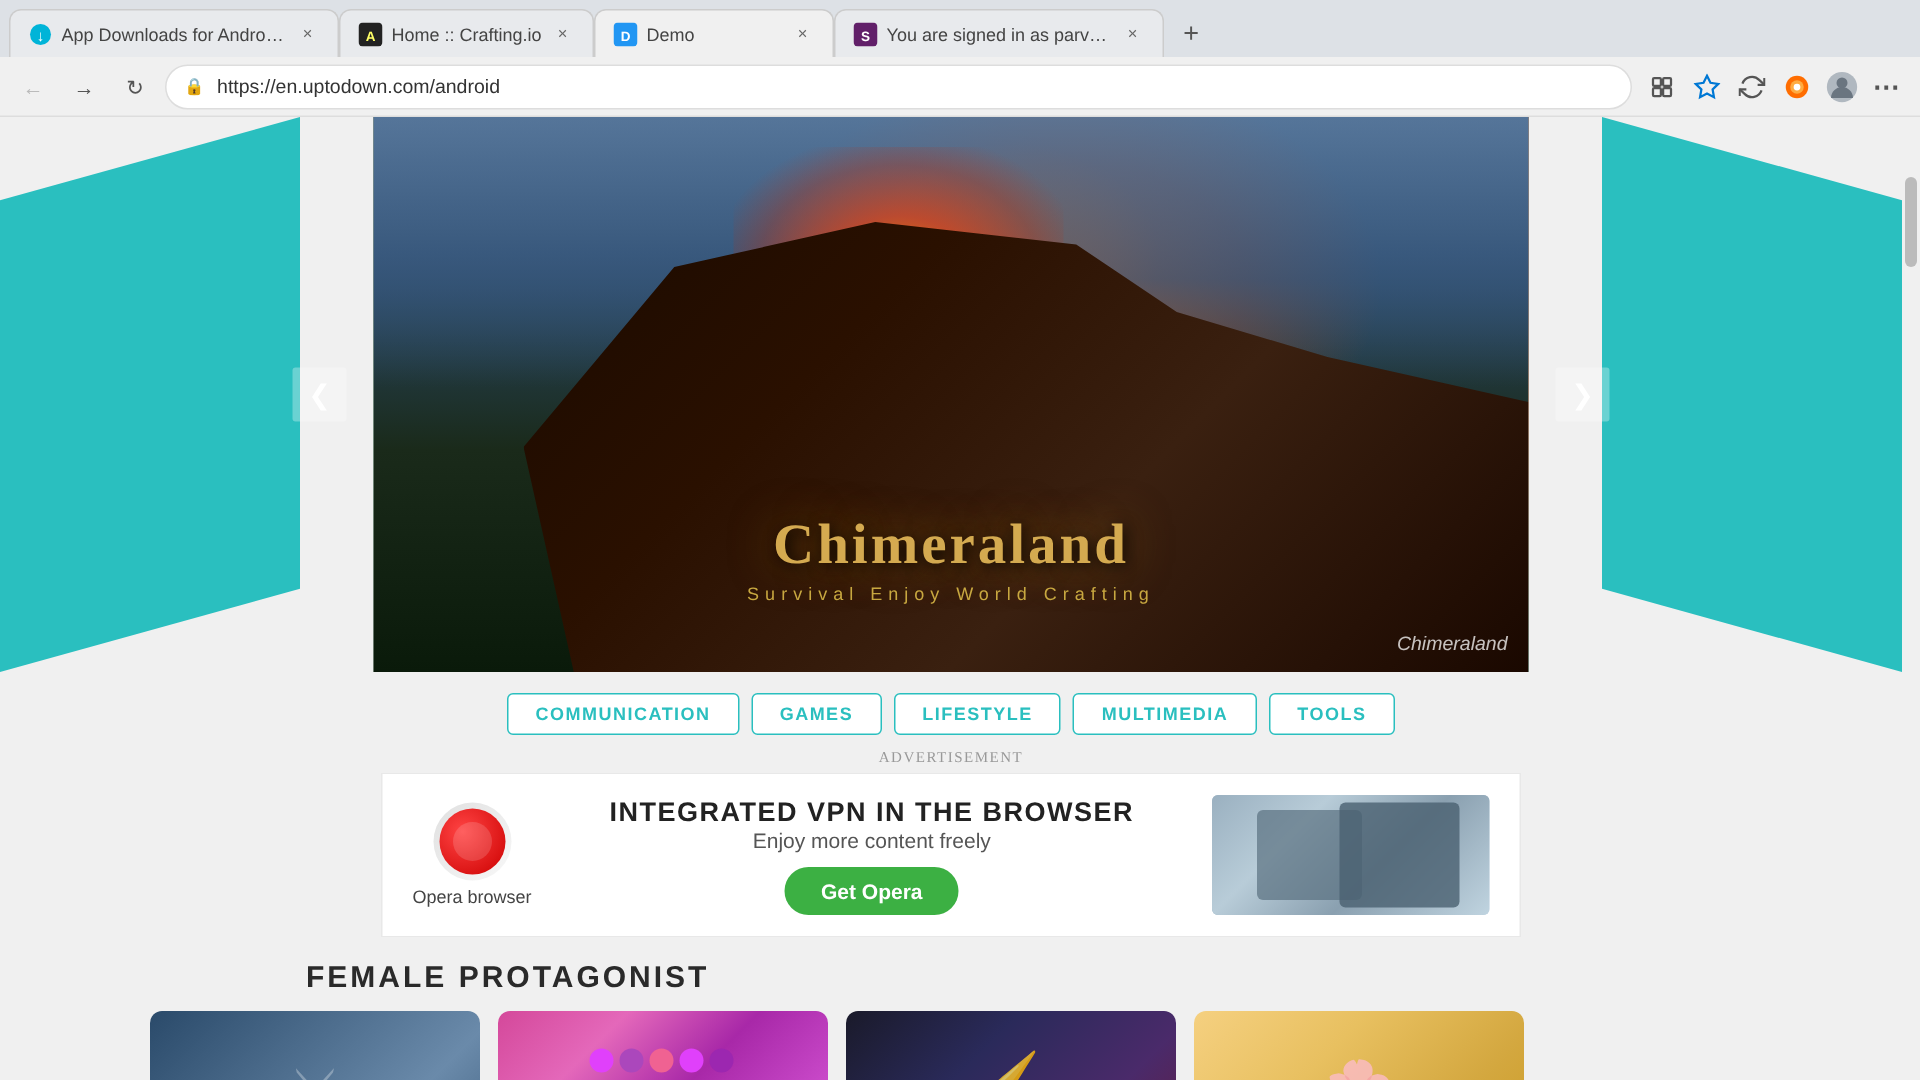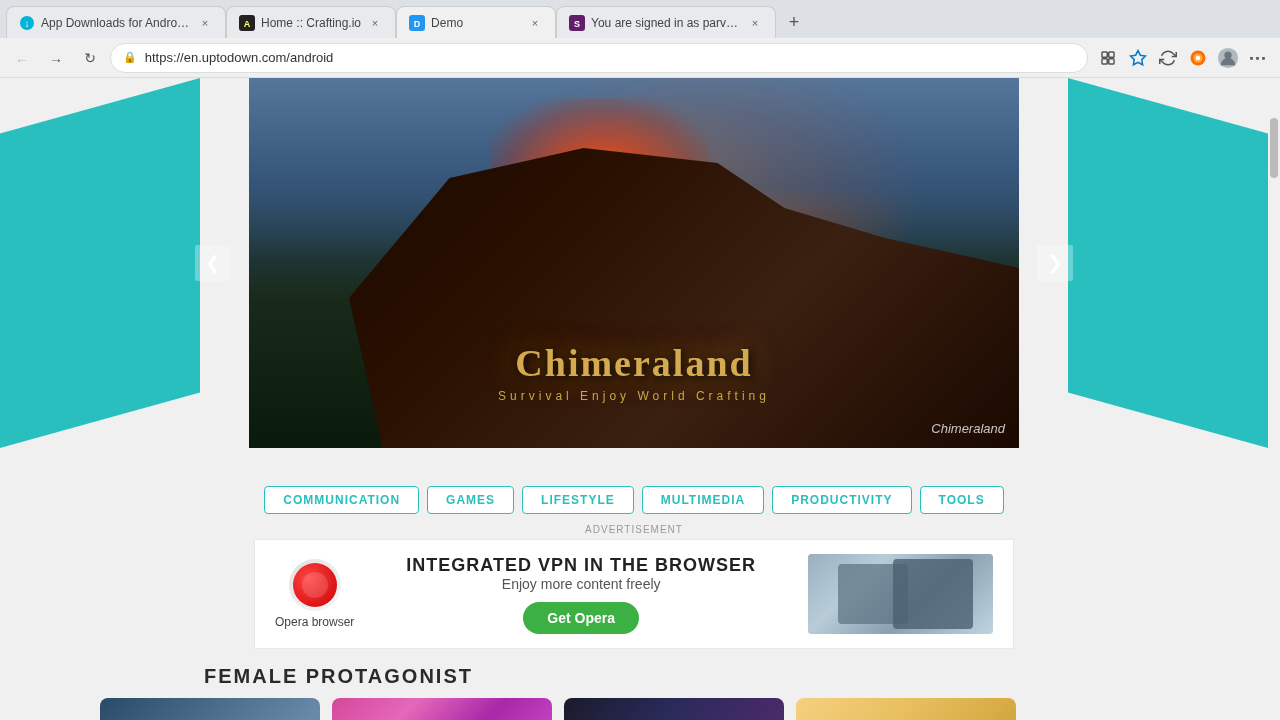--- a/index.html
+++ b/index.html
@@ -240,21 +240,20 @@
     .banner-arrow-left { left: 195px; }
     .banner-arrow-right { right: 195px; }
 
     
     .category-tabs {
       display: flex;
       gap: 8px;
       padding: 14px 0 10px;
       justify-content: flex-start;
       flex-shrink: 0;
-      margin-top: 24px;
     }
 
     .category-tab {
       padding: 6px 18px;
       border: 1.5px solid #2ABFBF;
       border-radius: 4px;
       color: #2ABFBF;
       font-size: 12px;
       font-weight: 600;
       letter-spacing: 1px;
@@ -265,20 +264,21 @@
 
     .ad-label {
       text-align: center;
       font-size: 10px;
       color: #999;
       letter-spacing: 1px;
       margin-bottom: 4px;
       text-transform: uppercase;
       width: 760px;
       flex-shrink: 0;
+      font-family: Liberation Serif, serif;
     }
 
     .ad-wrapper {
       display: flex;
       flex-direction: column;
       align-items: center;
       flex-shrink: 0;
     }
 
     .ad-inner {
@@ -539,21 +539,20 @@
         <div class="banner-teal-right"></div>
         <div class="banner-arrow-left">❮</div>
         <div class="banner-arrow-right">❯</div>
       </div>
 
       <div class="category-tabs">
         <div class="category-tab">COMMUNICATION</div>
         <div class="category-tab">GAMES</div>
         <div class="category-tab">LIFESTYLE</div>
         <div class="category-tab">MULTIMEDIA</div>
-        <div class="category-tab">PRODUCTIVITY</div>
         <div class="category-tab">TOOLS</div>
       </div>
 
       <div class="ad-wrapper">
         <div class="ad-label">ADVERTISEMENT</div>
         <div class="ad-inner">
           <div class="opera-logo">
             <div class="opera-circle">
               <div style="width:44px; height:44px; border-radius:50%; background: radial-gradient(circle at 35% 35%, #f44, #c00); display:flex; align-items:center; justify-content:center;">
                 <div style="width:26px; height:26px; border-radius:50%; background: white; opacity:0.15;"></div>

